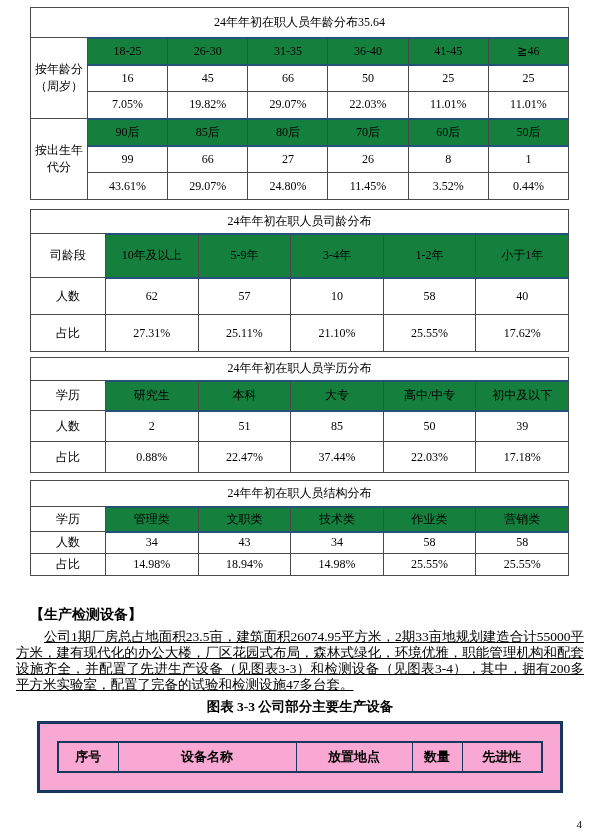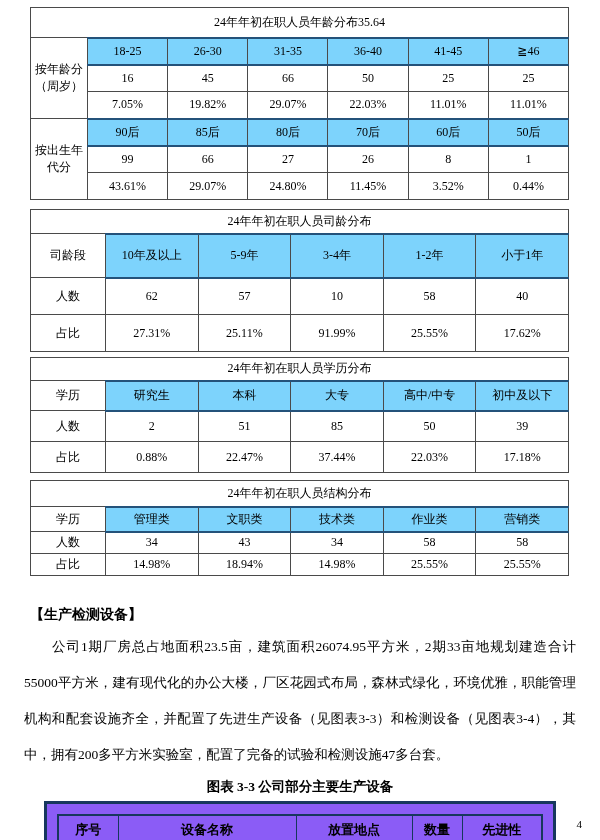--- a/index.html
+++ b/index.html
@@ -7,34 +7,34 @@
         font-family:"Liberation Serif","DejaVu Serif",serif;color:#000;}
   
   .doc-header{margin:9px 8px 0 8px;padding:0 0 4px 22px;border-bottom:2px solid #3a3a3a;
               font-size:14px;font-weight:bold;white-space:nowrap;}
   .brand{color:#d90000;font-family:"Liberation Sans","DejaVu Sans",sans-serif;letter-spacing:.5px;}
   .t-maroon{color:#632423;}
   .t-blue{color:#2f4fa3;}
   
   table.t{border-collapse:collapse;table-layout:fixed;width:539px;margin-left:30px;font-size:12px;}
   table.t td{border:1px solid #4a4a4a;text-align:center;vertical-align:middle;padding:0 2px;overflow:hidden;}
-  table.t td.blue{background:#7dd3fc;border-top:2px solid #24527a;border-bottom:2px solid #24527a;}
+  table.t td.blue{background:#15803d;border-top:2px solid #24527a;border-bottom:2px solid #24527a;}
   table.t td.title{background:#fff;}
   .t1{margin-top:7px;} .t2{margin-top:9px;} .t3{margin-top:5px;} .t4{margin-top:7px;padding-left:37px;}
   .t1 tr.rt{height:30px;} .t1 tr.rh{height:27px;} .t1 tr.rd{height:27px;}
   .t2 tr.rt{height:24px;padding-left:38px;} .t2 tr.rh{height:44px;} .t2 tr.rd{height:37px;}
   .t3 tr.rt{height:23px;} .t3 tr.rh{height:30px;} .t3 tr.rd{height:31px;}
   .t4 tr.rt{height:26px;} .t4 tr.rh{height:25px;} .t4 tr.rd{height:22px;}
   .t1 col.c0{width:57px;}
   .t2 col.c0,.t3 col.c0,.t4 col.c0{width:75px;}
   
   .sec-heading{margin:30px 30px 0;font-weight:bold;font-size:14px;font-family:Liberation Serif, serif;}
-  .para{margin:5px 24px 0;font-size:13.5px;line-height:36px;text-align:justify;text-indent:28px;}
+  .para{margin:5px 16px 0;font-size:13.5px;line-height:16px;text-align:justify;text-indent:28px;text-decoration:underline;}
   .fig-title{margin:5px 0 0;text-align:center;font-weight:bold;font-size:13.5px;}
-  .equip-wrap{width:486px;margin:5px auto 4px;border:3px solid #17375e;padding:10px;background:#8b5cf6;}
+  .equip-wrap{width:486px;margin:5px auto 4px;border:3px solid #17375e;padding:17px;background:#f9a8d4;}
   table.equip{width:100%;border-collapse:collapse;table-layout:fixed;font-size:13px;font-weight:bold;
               border:2px solid #17375e;}
   table.equip td{border:1px solid #17375e;text-align:center;height:26px;overflow:hidden;}
   .equip col.e0{width:60px;} .equip col.e1{width:178px;} .equip col.e2{width:116px;}
   .equip col.e3{width:50px;}
   .page-num{position:absolute;right:18px;bottom:10px;font-size:11px;}
 </style>
 </head>
 <body>
 
@@ -134,21 +134,21 @@
       <td>62</td>
       <td>57</td>
       <td>10</td>
       <td>58</td>
       <td>40</td>
     </tr>
     <tr class="rd">
       <td>占比</td>
       <td>27.31%</td>
       <td>25.11%</td>
-      <td>91.99%</td>
+      <td>21.10%</td>
       <td>25.55%</td>
       <td>17.62%</td>
     </tr>
   </tbody>
     </table>
 
   <table class="t t3">
     <colgroup>
         <col class="c0">
         <col>

